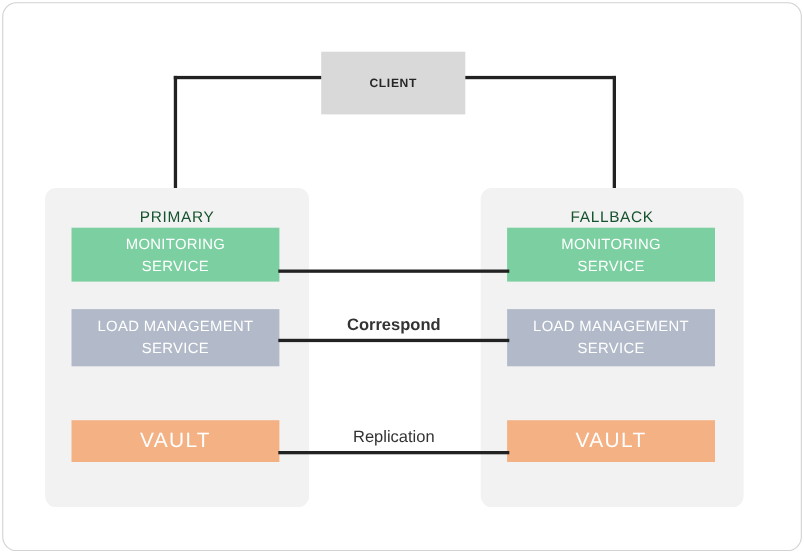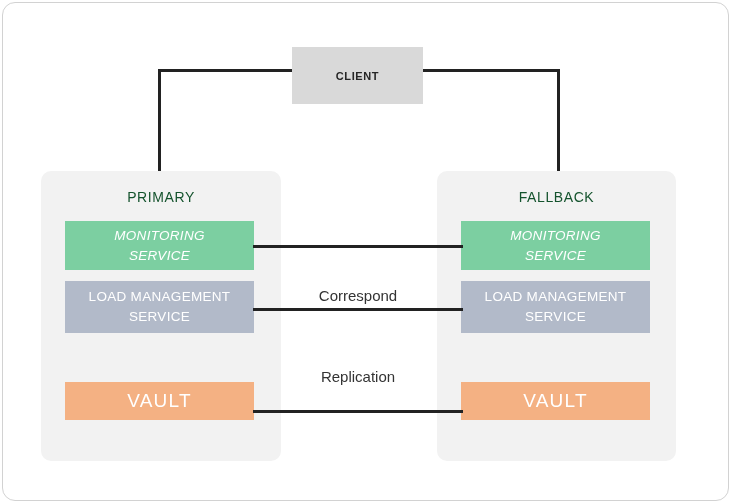--- a/index.html
+++ b/index.html
@@ -10,21 +10,21 @@
     letter-spacing:.6px;color:#262626;}
   .line{position:absolute;background:var(--line,#222222);}
   .panel{position:absolute;top:171px;width:240px;height:290px;background:var(--panel,#f2f2f2);border-radius:10px;}
   .panel.primary{left:41px;}
   .panel.fallback{left:437px;width:239px;}
   .panel-title{position:absolute;top:18px;left:0;width:100%;text-align:center;font-size:14px;
     color:#14532d;letter-spacing:.6px;}
   .svc{position:absolute;left:24px;width:189px;display:flex;align-items:center;justify-content:center;
     text-align:center;color:#ffffff;font-size:13.5px;letter-spacing:.3px;line-height:1.45;}
   .svc .txt{max-width:150px;}
-  .svc.monitoring{top:50px;height:49px;background:var(--monitoring,#7ccfa1);font-style:italic;}
+  .svc.monitoring{top:36px;height:49px;background:var(--monitoring,#7ccfa1);}
   .svc.load{top:110px;height:52px;background:var(--load,#b2bac9);}
   .svc.vault{top:211px;height:38px;background:var(--vault,#f4b183);font-size:19px;letter-spacing:1.2px;}
   .link-line{position:absolute;left:253px;width:210px;height:3px;background:var(--line,#222222);}
   .link-label{position:absolute;left:253px;width:210px;text-align:center;font-size:15px;color:#333333;}
 </style>
 </head>
 <body>
 
 <div class="canvas">
   <div class="card"></div>
@@ -59,18 +59,18 @@
     <div class="svc load">
       <span class="txt">LOAD MANAGEMENT SERVICE</span>
     </div>
     <div class="svc vault">
       <span class="txt">VAULT</span>
     </div>
   </div>
 
   <div class="link-line" style="top:245px;"></div>
 
-  <div class="link-label" style="top:287px;">Correspond</div>
+  <div class="link-label" style="top:287px;font-weight:bold;">Correspond</div>
   <div class="link-line" style="top:308px;"></div>
 
-  <div class="link-label" style="top:368px;">Replication</div>
+  <div class="link-label" style="top:389px;">Replication</div>
   <div class="link-line" style="top:410px;"></div>
 </div>
 
 </body></html>

